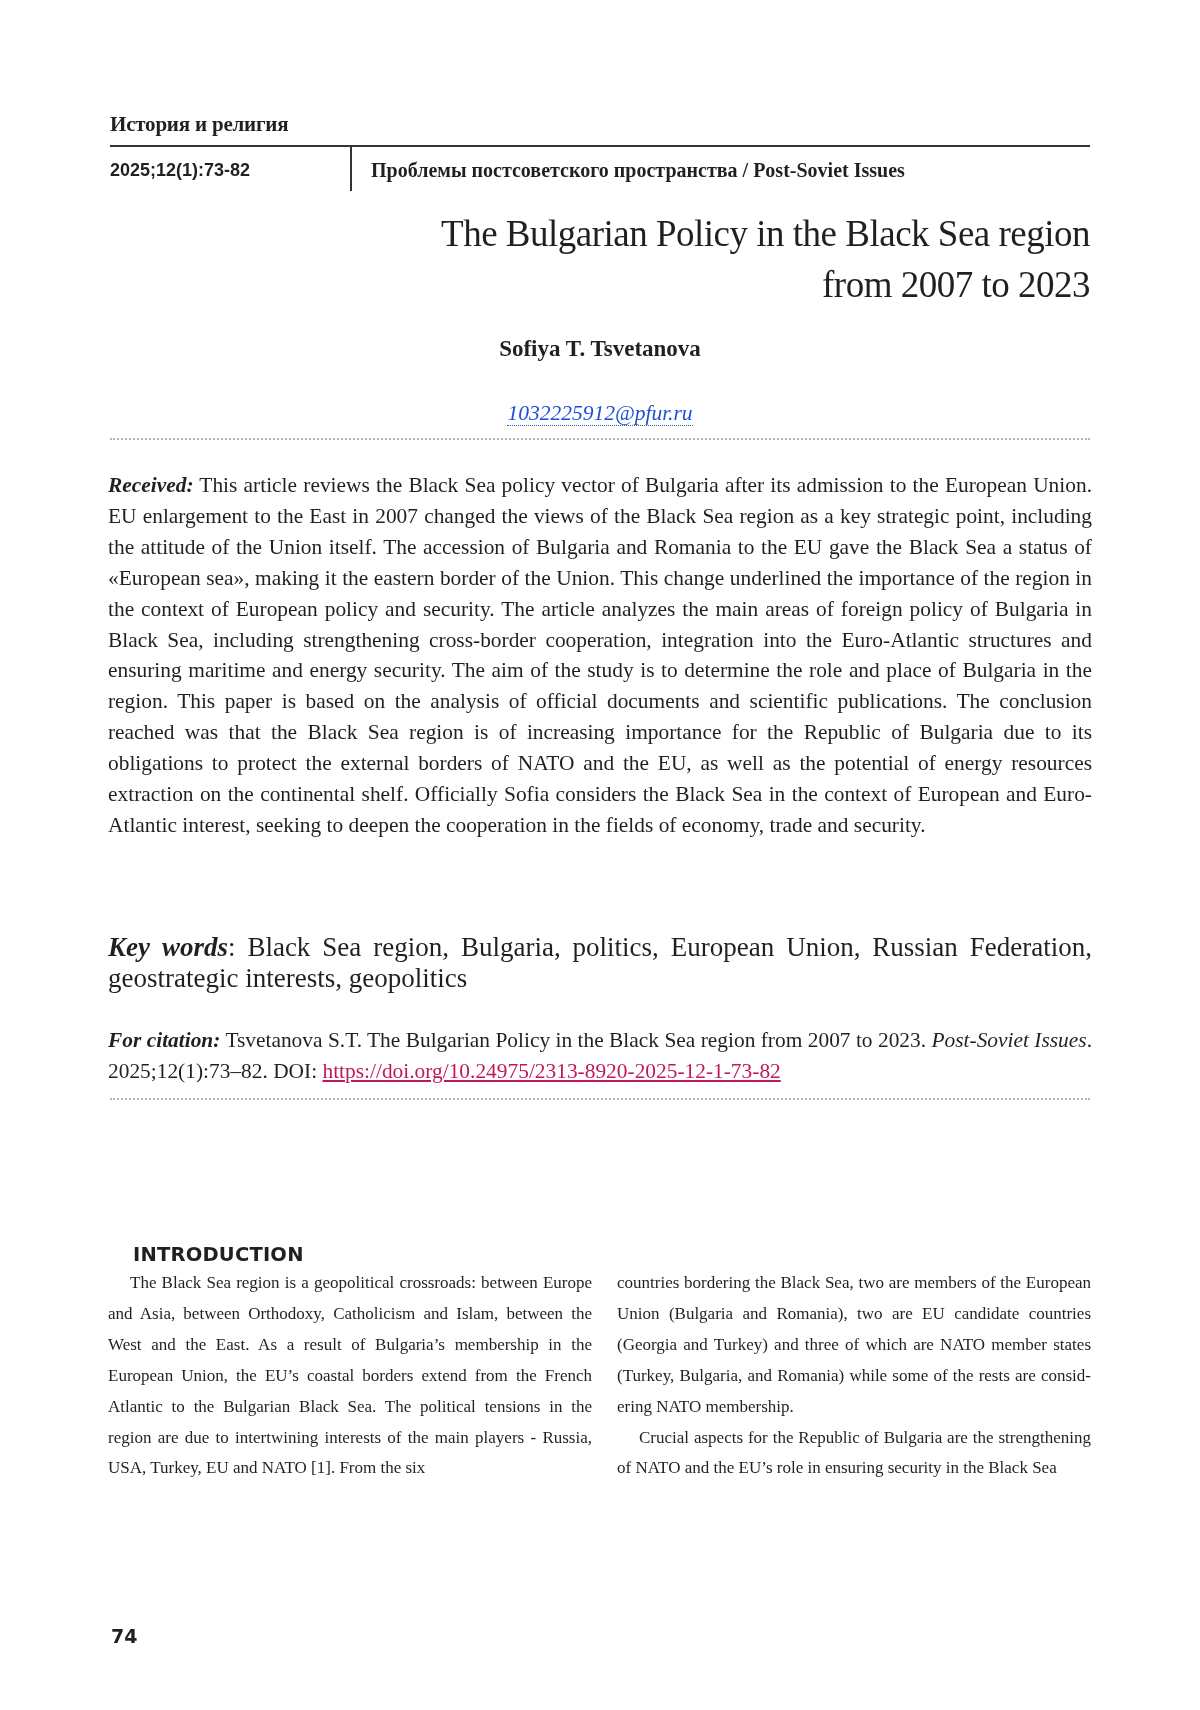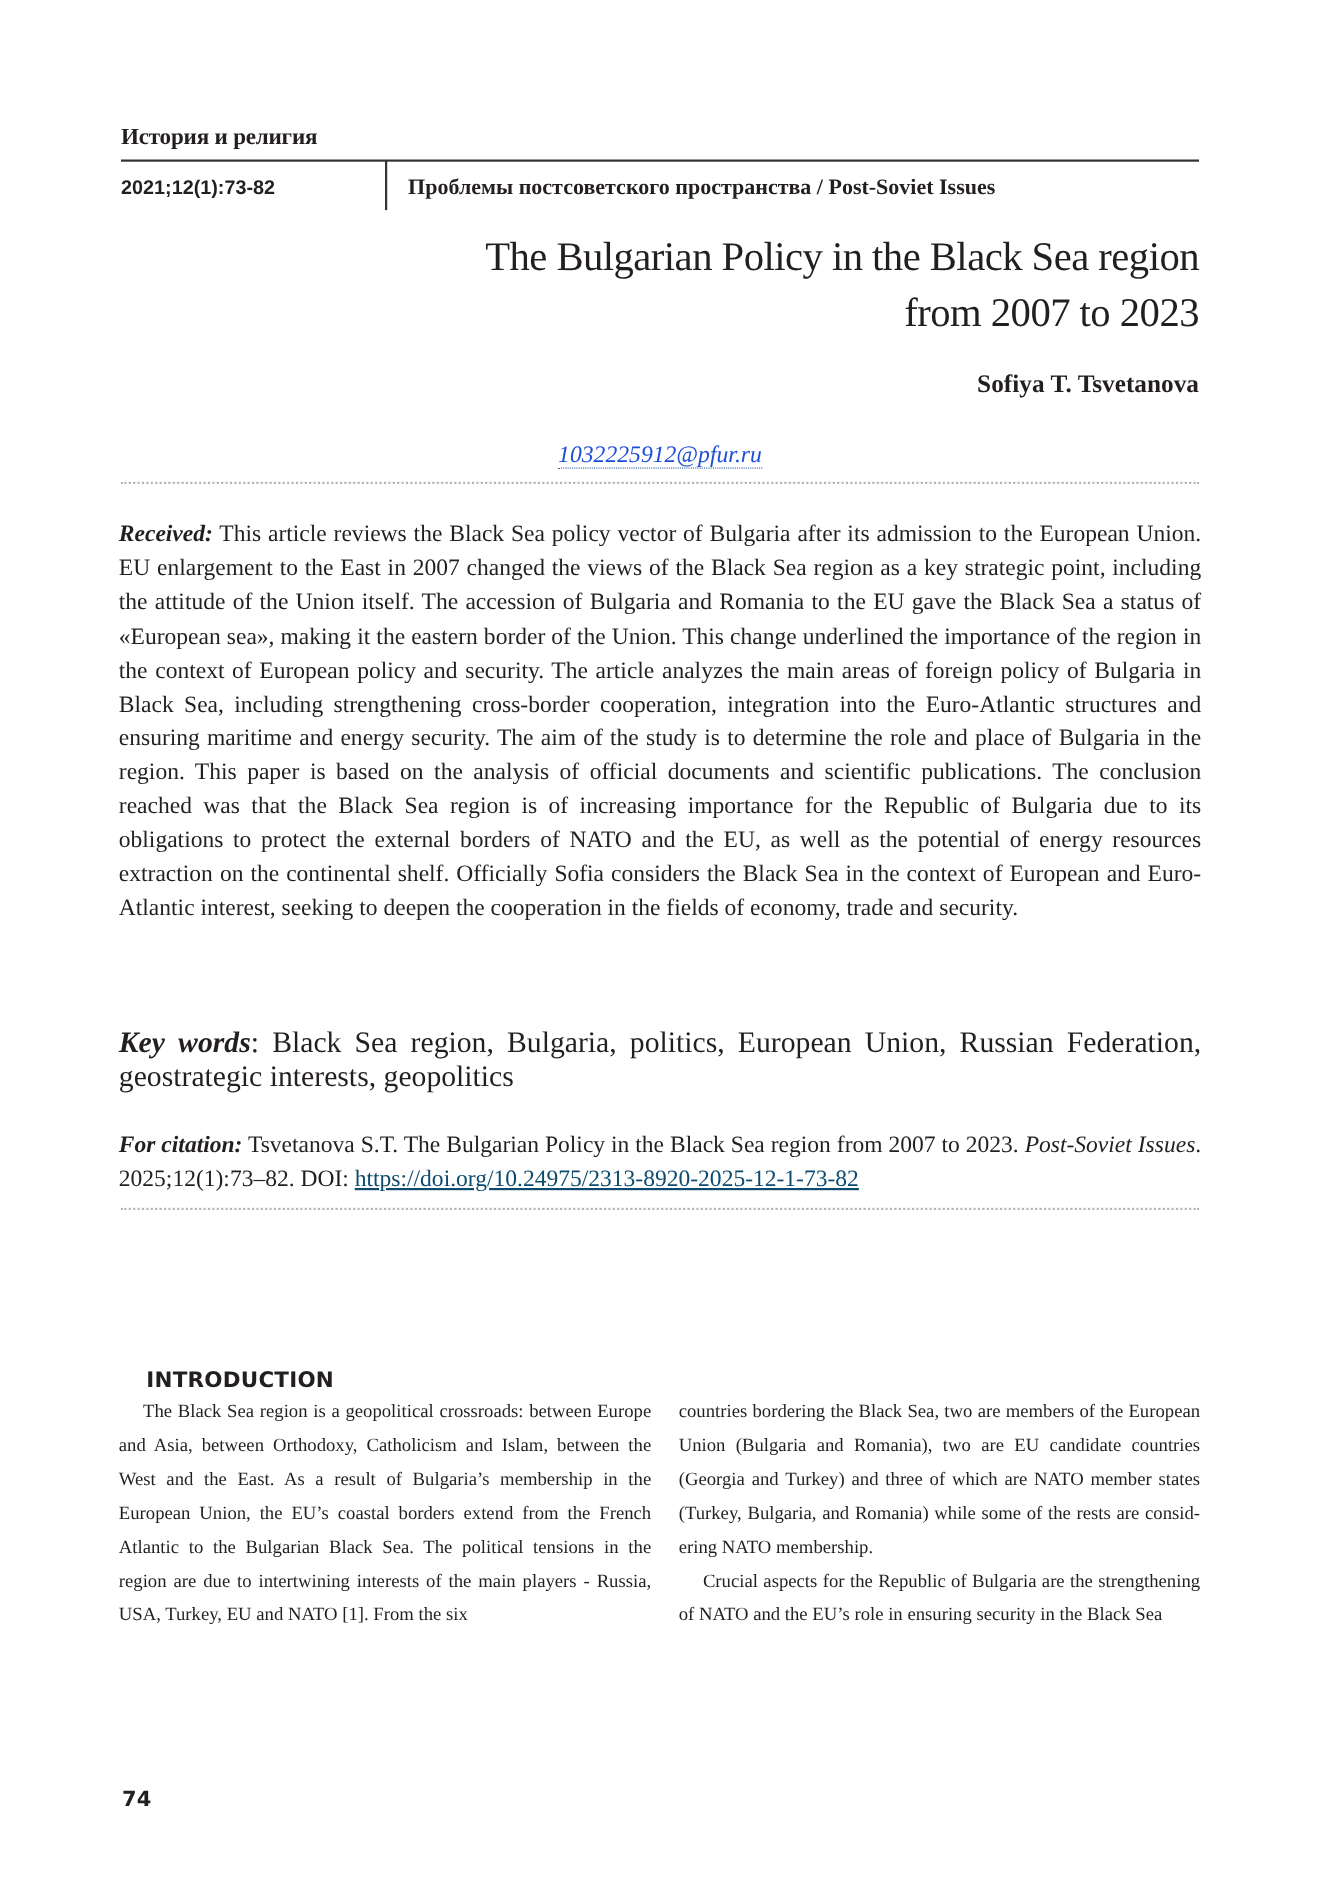--- a/index.html
+++ b/index.html
@@ -6,32 +6,32 @@
   body { width: 1200px; height: 1710px; position: relative; font-family: "Liberation Serif", "DejaVu Serif", serif; color: #231f20; overflow: hidden; }
   .page { position: absolute; left: 0; top: 0; width: 1200px; height: 1521px; }
 
   .section-label { position: absolute; left: 110px; top: 112px; font-size: 21px; font-weight: bold; letter-spacing: -0.2px; }
   .header-rule { position: absolute; left: 110px; top: 145px; width: 980px; height: 2px; background: #333; }
   .header-vrule { position: absolute; left: 350px; top: 146px; width: 2px; height: 45px; background: #333; }
   .issue-ref { position: absolute; left: 110px; top: 160px; font-size: 19px; font-weight: bold; font-family: "Liberation Sans", "DejaVu Sans", sans-serif; font-size: 18px; }
   .journal-name { position: absolute; left: 371px; top: 159px; font-size: 20px; font-weight: bold; }
 
   .title { position: absolute; left: 110px; top: 208px; width: 980px; text-align: right; font-size: 37px; font-weight: normal; line-height: 51px; letter-spacing: -0.5px; }
-  .author { position: absolute; left: 110px; top: 336px; width: 980px; text-align: right; font-size: 23px; font-weight: bold; }
+  .author { position: absolute; left: 110px; top: 336px; width: 980px; text-align: center; font-size: 23px; font-weight: bold; }
   .affiliation { position: absolute; left: 110px; top: 368px; width: 980px; text-align: center; font-size: 21.5px; font-style: italic; line-height: 30px; }
   .email { color: #1d4ed8; text-decoration: none; border-bottom: 1.5px dotted #2e5fa3; }
 
   .dotted { position: absolute; left: 110px; width: 980px; height: 0; border-top: 2px dotted #b5b5b5; }
 
   .abstract { position: absolute; left: 108px; top: 470px; width: 984px; font-size: 21.4px; line-height: 30.9px; text-align: justify; hyphens: manual; }
   .lead { font-weight: bold; font-style: italic; }
 
   .keywords { position: absolute; left: 108px; top: 932px; width: 984px; font-size: 27px; line-height: 30.9px; text-align: justify; }
   .citation { position: absolute; left: 108px; top: 1025px; width: 984px; font-size: 21.4px; line-height: 31px; text-align: justify; }
-  .doi-link { color: #0c4a6e; text-decoration: underline; }
+  .doi-link { color: #be185d; text-decoration: underline; }
 
   .dates { position: absolute; left: 108px; top: 1124px; font-size: 18px; font-style: italic; line-height: 24.5px; }
 
   .intro-heading { position: absolute; left: 133px; top: 1243px; font-family: "DejaVu Sans", "Liberation Sans", sans-serif; font-weight: bold; font-size: 19.5px; letter-spacing: 0.2px; }
 
   .col { position: absolute; top: 1268px; width: 484px; font-size: 17px; line-height: 30.9px; text-align: justify; }
   .col p { margin: 0; text-indent: 22px; }
   .col p.cont { text-indent: 0; }
   .col-left { left: 108px; }
   .col-right { left: 617px; width: 474px; }
@@ -39,21 +39,21 @@
   .page-number { position: absolute; left: 111px; top: 1625px; font-family: "DejaVu Sans", "Liberation Sans", sans-serif; font-weight: bold; font-size: 19px; }
 </style>
 </head>
 <body>
 
 <div class="page">
 
   <div class="section-label">История и религия</div>
   <div class="header-rule"></div>
   <div class="header-vrule"></div>
-  <div class="issue-ref">2021;12(1):73-82</div>
+  <div class="issue-ref">2025;12(1):73-82</div>
   <div class="journal-name">Проблемы постсоветского пространства / Post-Soviet Issues</div>
 
   <h1 class="title" style="margin:0;">
     <span>The Bulgarian Policy in the Black Sea region</span><br>
     <span>from 2007 to 2023</span>
   </h1>
 
   <div class="author">Sofiya T. Tsvetanova</div>
   <div class="affiliation">
     <br>

